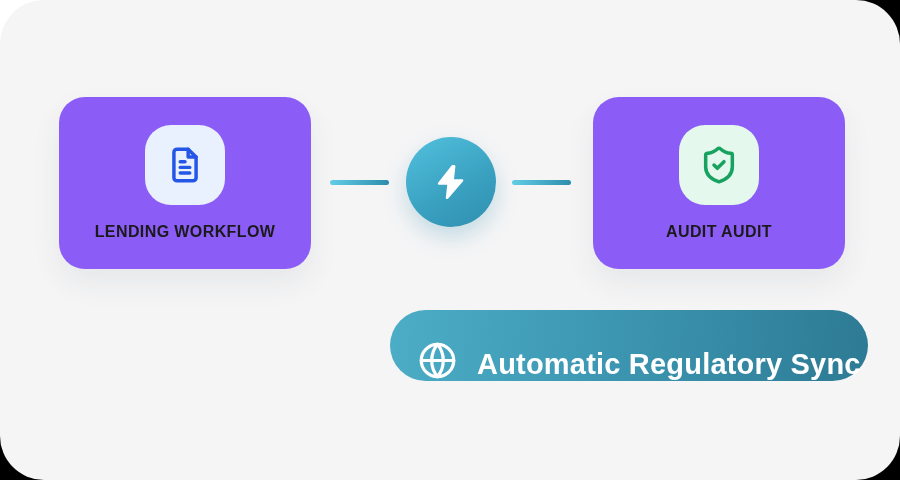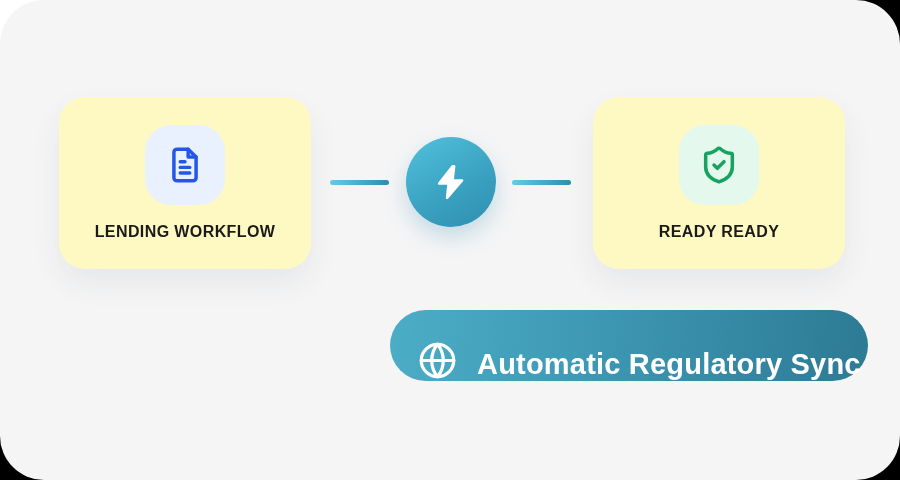--- a/index.html
+++ b/index.html
@@ -16,21 +16,21 @@
 
   .board {
     position: absolute; inset: 0; z-index: 1;
     background: #f5f5f6;
     border-radius: 44px;
   }
 
   .node-card {
     position: absolute; z-index: 2;
     width: 252px; height: 172px;
-    background: #fef9c3;
+    background: #8b5cf6;
     border-radius: 26px;
     box-shadow: 0 14px 30px rgba(40, 50, 60, 0.07);
     display: flex; flex-direction: column; align-items: center;
   }
   .node-card.left  { left: 59px;  top: 97px; }
   .node-card.right { left: 593px; top: 97px; }
 
   .icon-tile {
     margin-top: 28px;
     width: 80px; height: 80px;
@@ -121,21 +121,21 @@
   </div>
   <div class="link-line r"></div>
 
   <div class="node-card right">
     <div class="icon-tile mint">
       <svg width="40" height="40" viewBox="0 0 24 24" fill="none" stroke="#17a35f" stroke-width="2.1" stroke-linecap="round" stroke-linejoin="round">
         <path d="M20 13c0 5-3.5 7.5-7.66 8.95a1 1 0 0 1-.67-.01C7.5 20.5 4 18 4 13V6a1 1 0 0 1 1-1c2 0 4.5-1.2 6.24-2.72a1 1 0 0 1 1.52 0C14.5 3.8 17 5 19 5a1 1 0 0 1 1 1z"></path>
         <path d="m9 12 2 2 4-4"></path>
       </svg>
     </div>
-    <div class="node-label">READY READY</div>
+    <div class="node-label">AUDIT AUDIT</div>
   </div>
 
   <div class="sync-badge">
     <span>
       <svg width="41" height="41" viewBox="0 0 24 24" fill="none" stroke="#ffffff" stroke-width="1.9" stroke-linecap="round" stroke-linejoin="round">
         <circle cx="12" cy="12" r="9.5"></circle>
         <path d="M2.5 12h19"></path>
         <path d="M12 2.5a15 15 0 0 1 0 19 15 15 0 0 1 0-19z"></path>
       </svg>
     </span>

